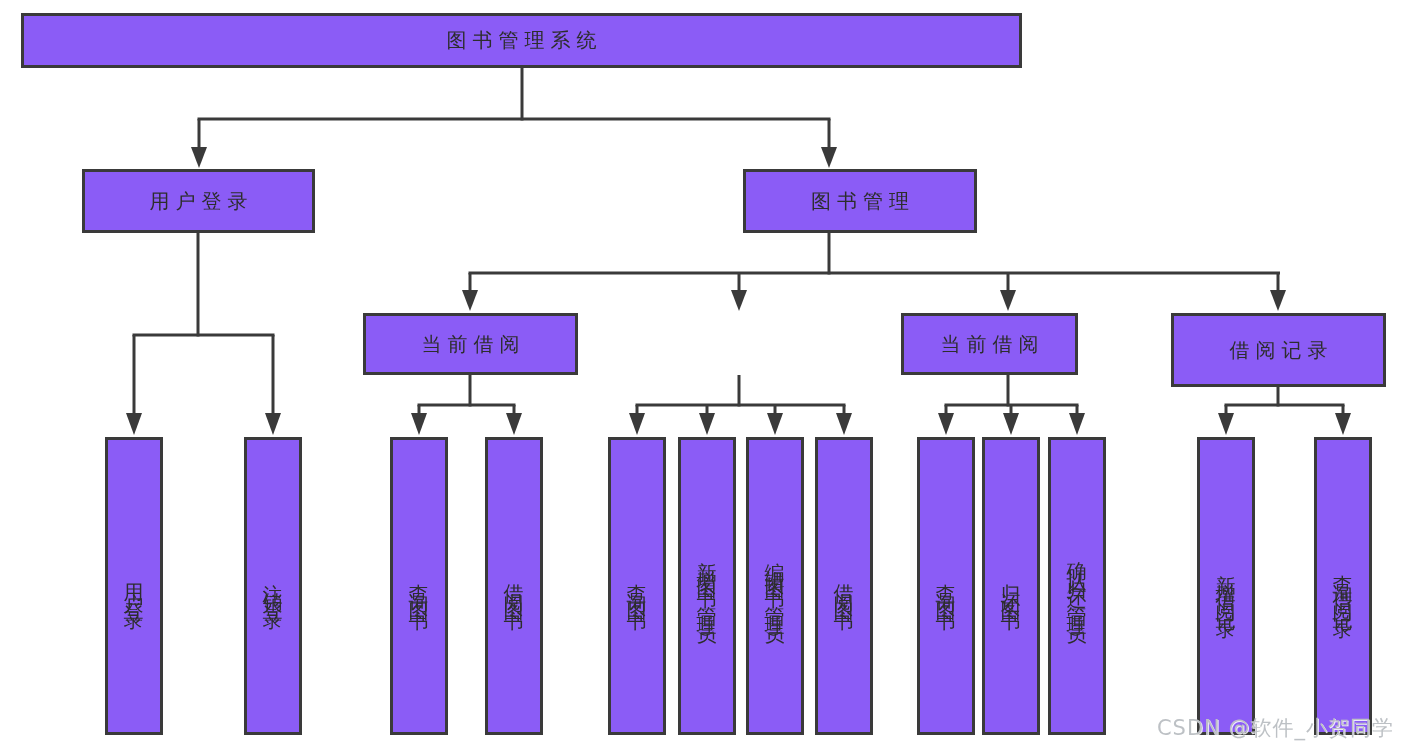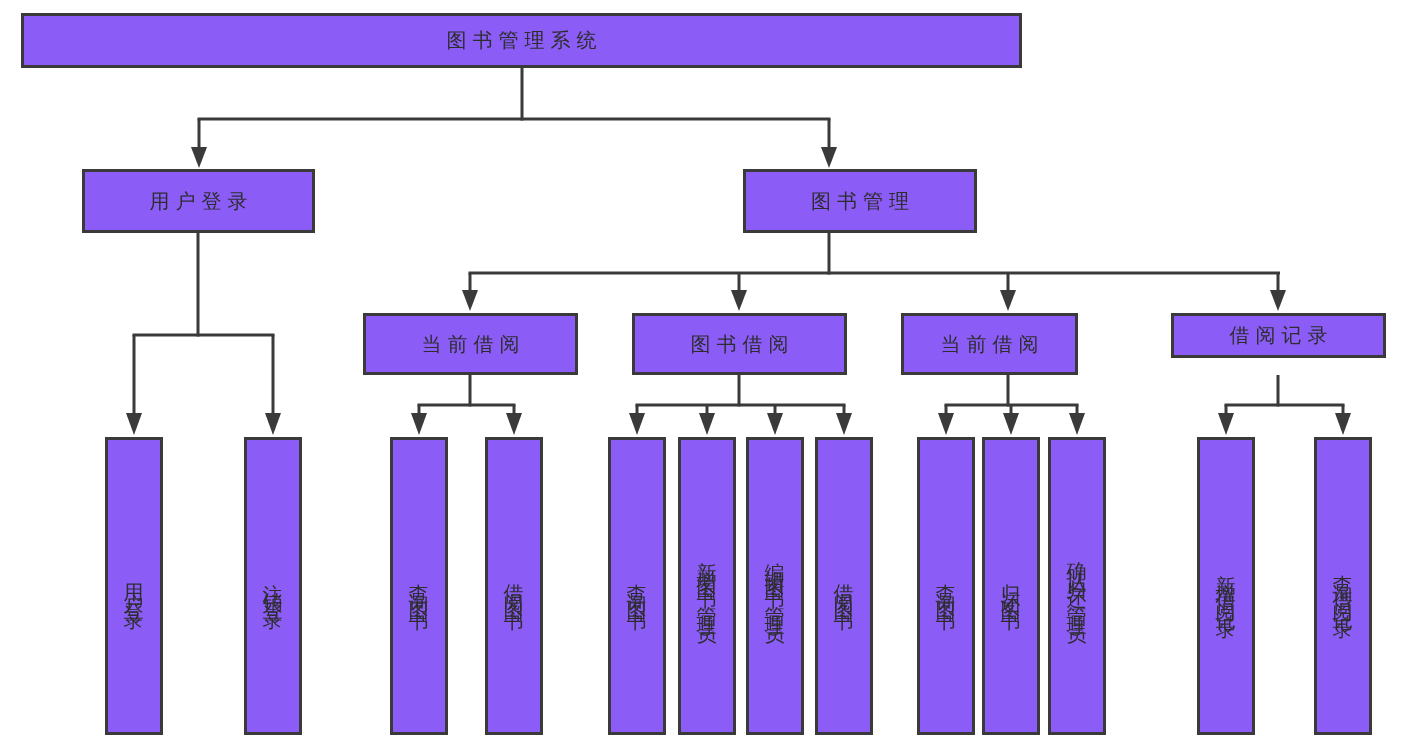--- a/index.html
+++ b/index.html
@@ -114,27 +114,24 @@
   <div class="box hbox" style="left:82px;top:169px;width:233px;height:64px;">
     <span>用户登录</span>
   </div>
   <div class="box hbox" style="left:743px;top:169px;width:234px;height:64px;">
     <span>图书管理</span>
   </div>
 
   <div class="box hbox" style="left:363px;top:313px;width:215px;height:62px;">
     <span>当前借阅</span>
   </div>
-  <div class="box hbox" style="left:632px;top:313px;width:215px;height:62px;">
-    <span>图书借阅</span>
-  </div>
   <div class="box hbox" style="left:901px;top:313px;width:177px;height:62px;">
     <span>当前借阅</span>
   </div>
-  <div class="box hbox" style="left:1171px;top:313px;width:215px;height:45px;">
+  <div class="box hbox" style="left:1171px;top:313px;width:215px;height:74px;">
     <span>借阅记录</span>
   </div>
 
   <div class="box vbox" style="left:105px;top:437px;width:58px;height:298px;">
     <span>用户登录</span>
   </div>
   <div class="box vbox" style="left:244px;top:437px;width:58px;height:298px;">
     <span>注销登录</span>
   </div>
 
@@ -168,14 +165,15 @@
     <span>确认归还（管理员）</span>
   </div>
 
   <div class="box vbox" style="left:1197px;top:437px;width:58px;height:298px;">
     <span>新增借阅记录</span>
   </div>
   <div class="box vbox" style="left:1314px;top:437px;width:58px;height:298px;">
     <span>查询借阅记录</span>
   </div>
 
+  <div class="watermark">CSDN @软件_小贺同学</div>
 
 </div>
 
 </body></html>

